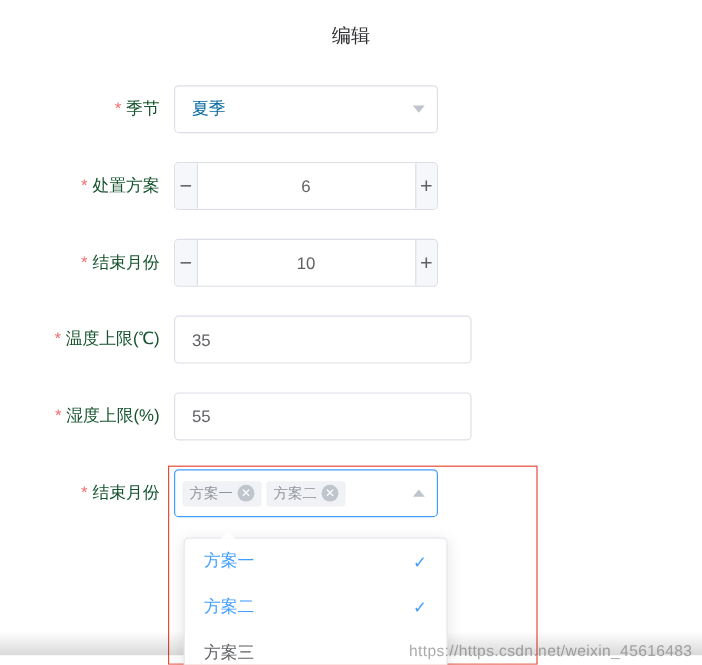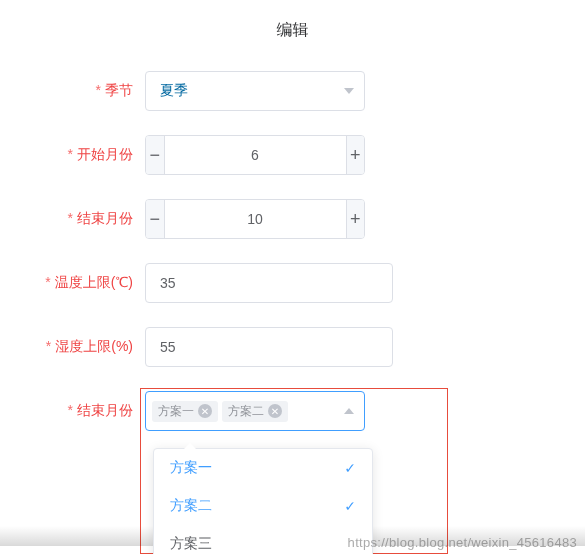--- a/index.html
+++ b/index.html
@@ -24,21 +24,21 @@
     }
     .form-row {
       display: flex;
       align-items: center;
       margin-bottom: 24px;
     }
     .label {
       width: 125px;
       text-align: right;
       padding-right: 12px;
-      color: #ef4444;
+      color: #14532d;
       font-size: 14px;
     }
     .required::before {
       content: "*";
       color: #f56c6c;
       margin-right: 4px;
     }
     .control {
       flex: 1;
     }
@@ -229,21 +229,21 @@
     <div class="label required">季节</div>
     <div class="control">
       <div class="select">
         <span>夏季</span>
         <span class="select-caret"></span>
       </div>
     </div>
   </div>
 
   <div class="form-row">
-    <div class="label required">开始月份</div>
+    <div class="label required">处置方案</div>
     <div class="control">
       <div class="input-number">
         <button class="num-btn dec">−</button>
         <input class="num-input" value="6" style="">
         <button class="num-btn inc">+</button>
       </div>
     </div>
   </div>
 
   <div class="form-row">
@@ -300,13 +300,13 @@
   <div class="option selected">
     <span>方案二</span>
     <span class="check">✓</span>
   </div>
   <div class="option">
     <span>方案三</span>
   </div>
 </div>
 
 <div class="shadow-bar"></div>
-<div class="watermark">https://blog.blog.net/weixin_45616483</div>
+<div class="watermark">https://https.csdn.net/weixin_45616483</div>
 
 </body></html>

